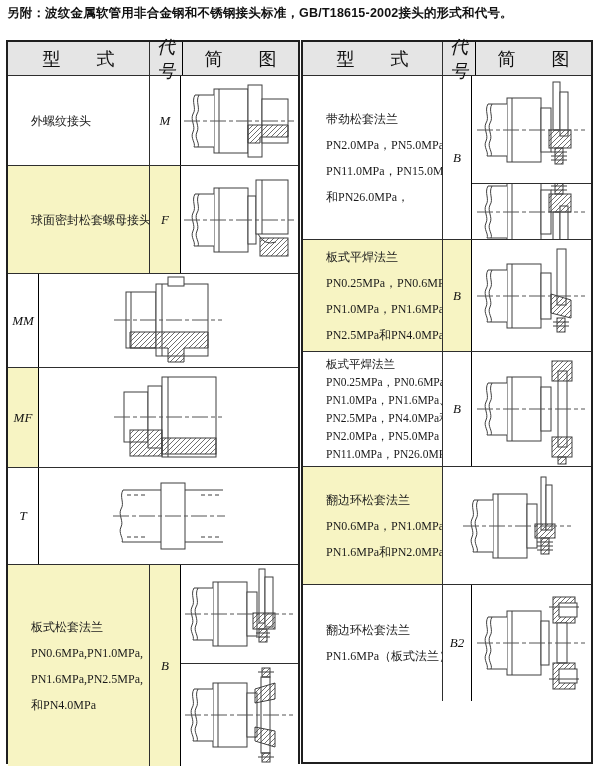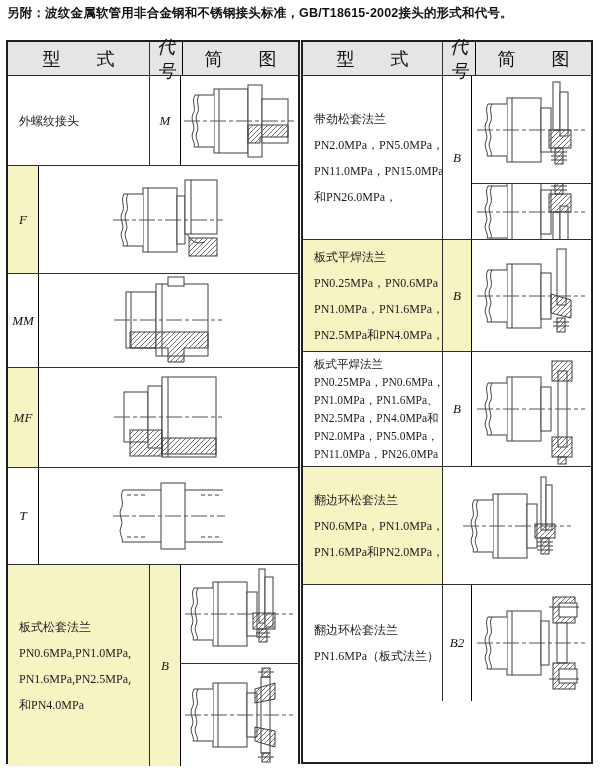--- a/index.html
+++ b/index.html
@@ -5,21 +5,21 @@
   html,body{margin:0;padding:0;}
   body{width:600px;height:768px;background:#fff;position:relative;font-family:"Liberation Serif",serif;overflow:hidden;}
   .title{position:absolute;left:7px;top:5px;width:590px;font-family:"Liberation Sans",sans-serif;font-weight:bold;font-size:12.5px;color:#111;letter-spacing:.2px;}
   .tbl{position:absolute;top:40px;border:2px solid #1f1f1f;background:#fff;box-sizing:border-box;}
   .tbl-left{left:6px;width:294px;height:724px;}
   .tbl-right{left:301px;width:292px;height:724px;}
   .row{display:flex;border-bottom:1px solid #2e2e2e;box-sizing:border-box;align-items:stretch;}
   .row:last-child{border-bottom:none;justify-content:flex-end;}
   .cell{box-sizing:border-box;}
   .c-type{border-right:1px solid #2e2e2e;display:flex;align-items:center;padding:2px 2px 2px 11px;font-size:12px;color:#1a1a1a;overflow:hidden;}
-  .c-type .txt{white-space:pre;line-height:26px;}
+  .c-type .txt{white-space:pre;line-height:26px;margin-left:12px;}
   .tight .txt{line-height:18px;font-size:11.5px;}
   .c-code{border-right:1px solid #000000;display:flex;align-items:center;justify-content:center;font-size:13px;color:#111;font-style:italic;}
   .c-diag{flex:1;display:flex;align-items:center;justify-content:center;background:#fff;overflow:hidden;}
   .c-diag.split{flex-direction:column;align-items:stretch;padding:0;}
   .sub{display:flex;align-items:center;justify-content:center;box-sizing:border-box;overflow:hidden;}
   .sub.first{border-bottom:1px solid #2e2e2e;}
   .hl{background:#f7f4c3;}
   .hdr .cell{background:#e5e5e5;display:flex;align-items:center;justify-content:center;font-size:18px;color:#111;padding:16px;}
   .tbl-left .c-type{width:142px;}
   .tbl-left .c-code{width:31px;}
@@ -70,20 +70,23 @@
           <rect class="wf" x="66" y="-36" width="14" height="72"></rect>
           <rect class="wf" x="80" y="-22" width="26" height="44"></rect>
           <polygon class="hf" points="66,4 106,4 106,16 78,16 78,22 66,22"></polygon>
           <path class="cl" d="M2,0 H112"></path>
         </g>
       </svg>
     </div>
   </div>
 
   <div class="row" style="height:108px">
+    <div class="cell c-type hl">
+        <div class="txt">球面密封松套螺母接头</div>
+      </div>
     <div class="cell c-code hl">F</div>
     <div class="cell c-diag">
       <svg width="115" height="104" viewBox="0 0 115 104">
         <g transform="translate(0,52)">
           <use href="#hb" x="6" y="0"></use>
           <rect class="wf" x="66" y="-24" width="8" height="48"></rect>
           <rect class="wf" x="74" y="-40" width="32" height="54"></rect>
           <line class="ln" x1="80" y1="-40" x2="80" y2="14"></line>
           <path class="ln" d="M76,14 Q82,26 94,22"></path>
           <rect class="hf" x="78" y="18" width="28" height="18"></rect>

